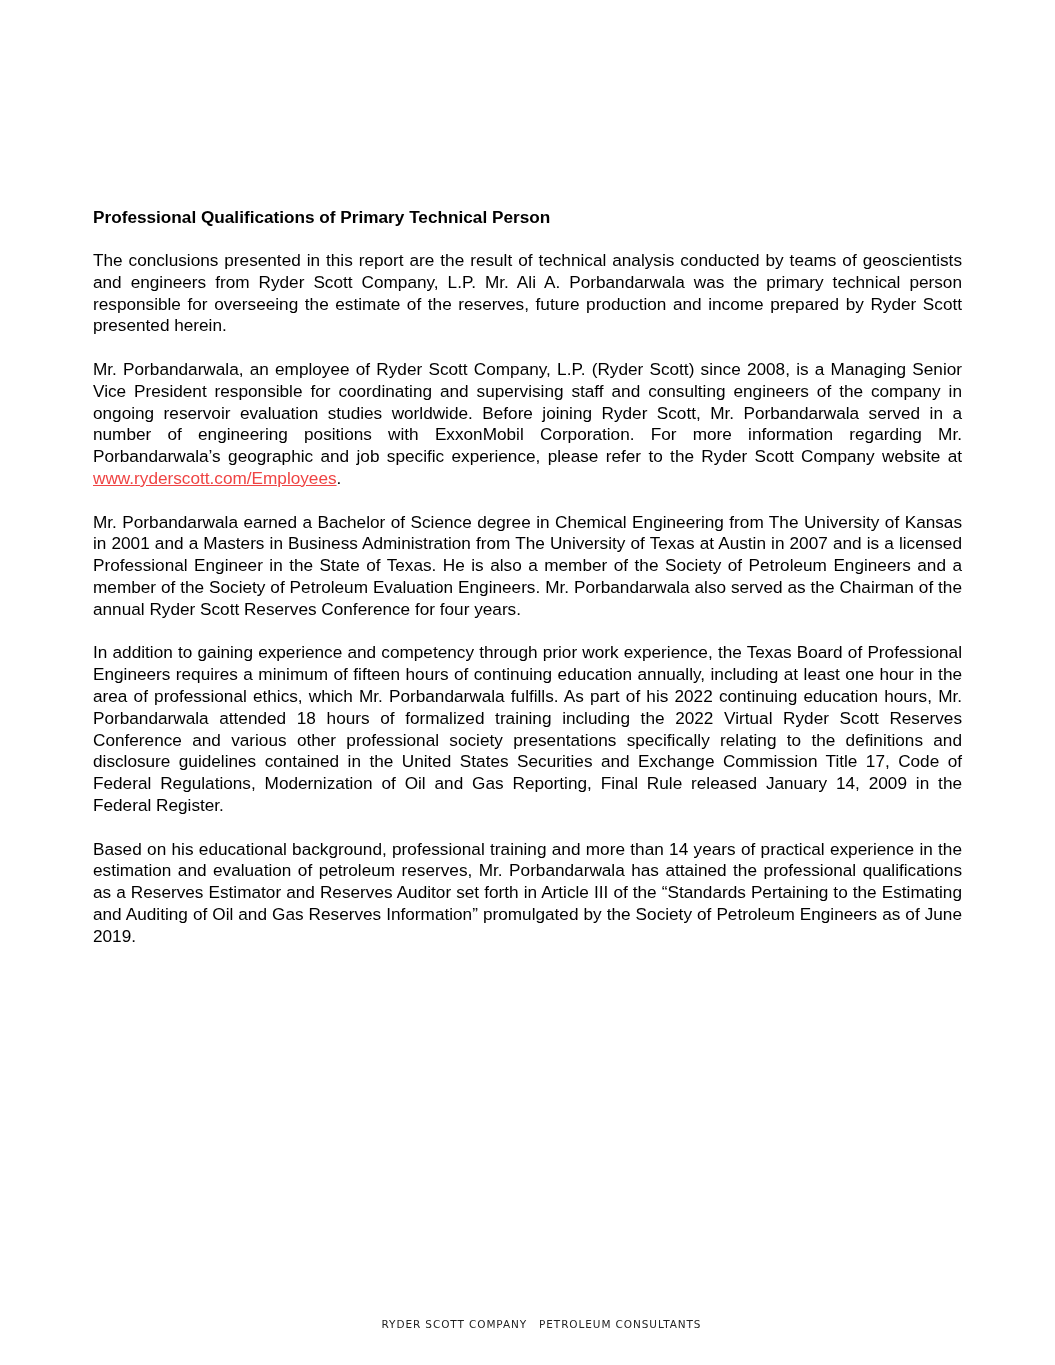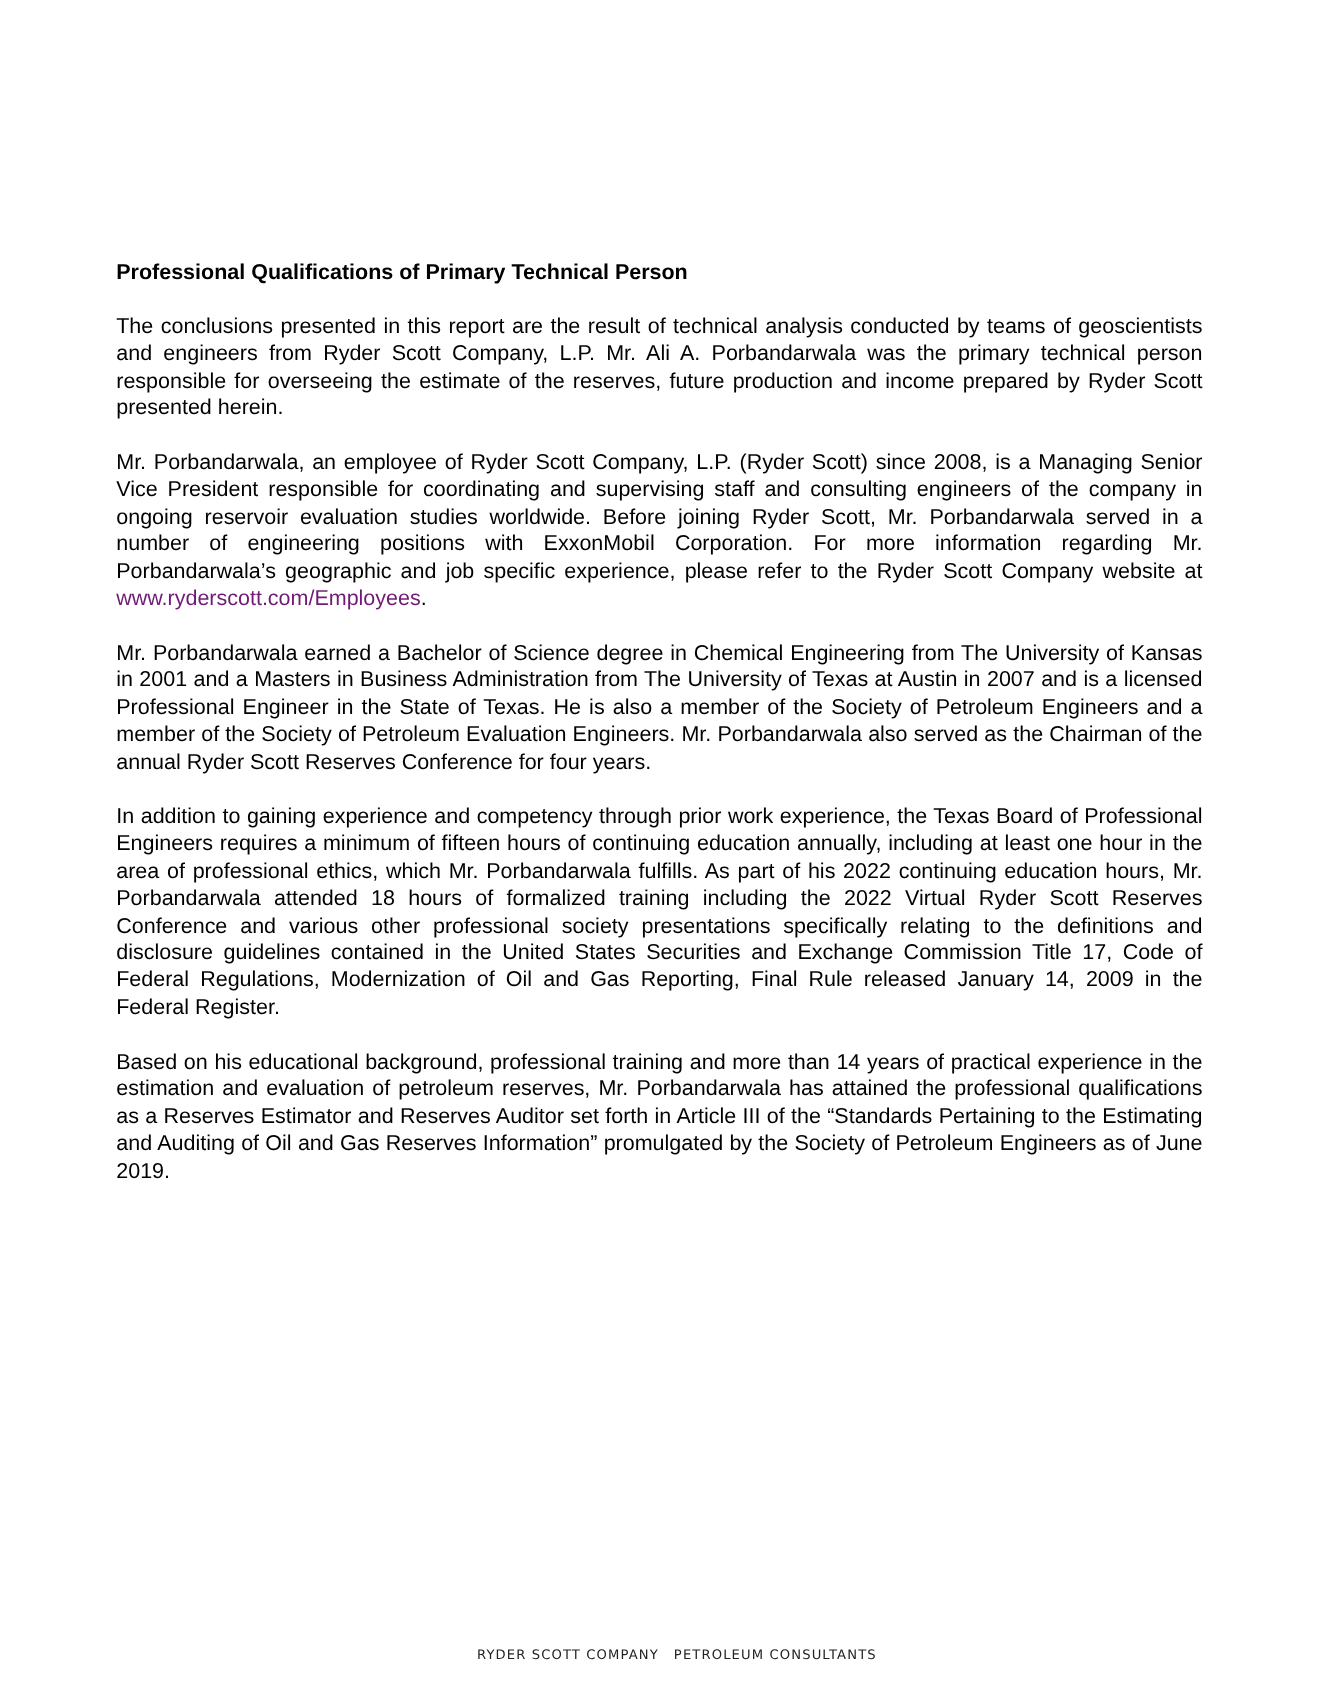--- a/index.html
+++ b/index.html
@@ -28,21 +28,22 @@
       line-height: 22px;
       margin: 0 0 22px 0;
     }
     .para {
       font-size: 17.2px;
       line-height: 21.8px;
       text-align: justify;
       margin: 0 0 21.8px 0;
     }
     .link {
-      color: #701a75;
+      color: #ef4444;
+      text-decoration: underline;
     }
     .footer {
       position: absolute;
       top: 1318px;
       left: 0;
       width: 1055px;
       text-align: center;
       font-family: "DejaVu Sans", sans-serif;
       font-size: 10.5px;
       letter-spacing: 0.9px;

